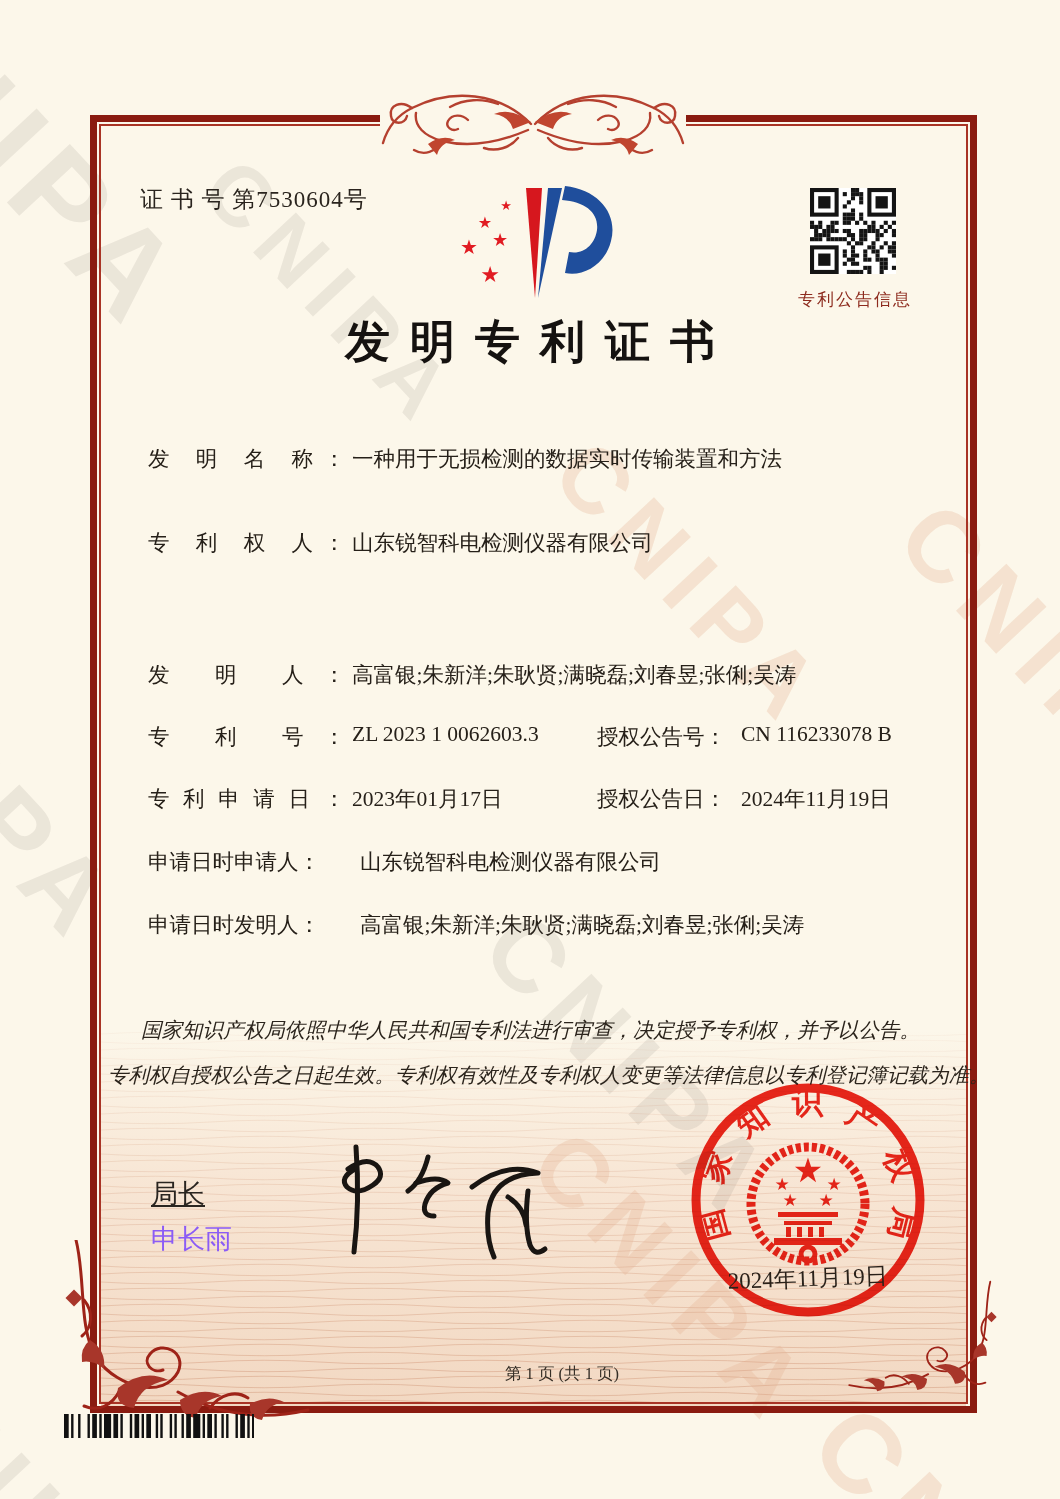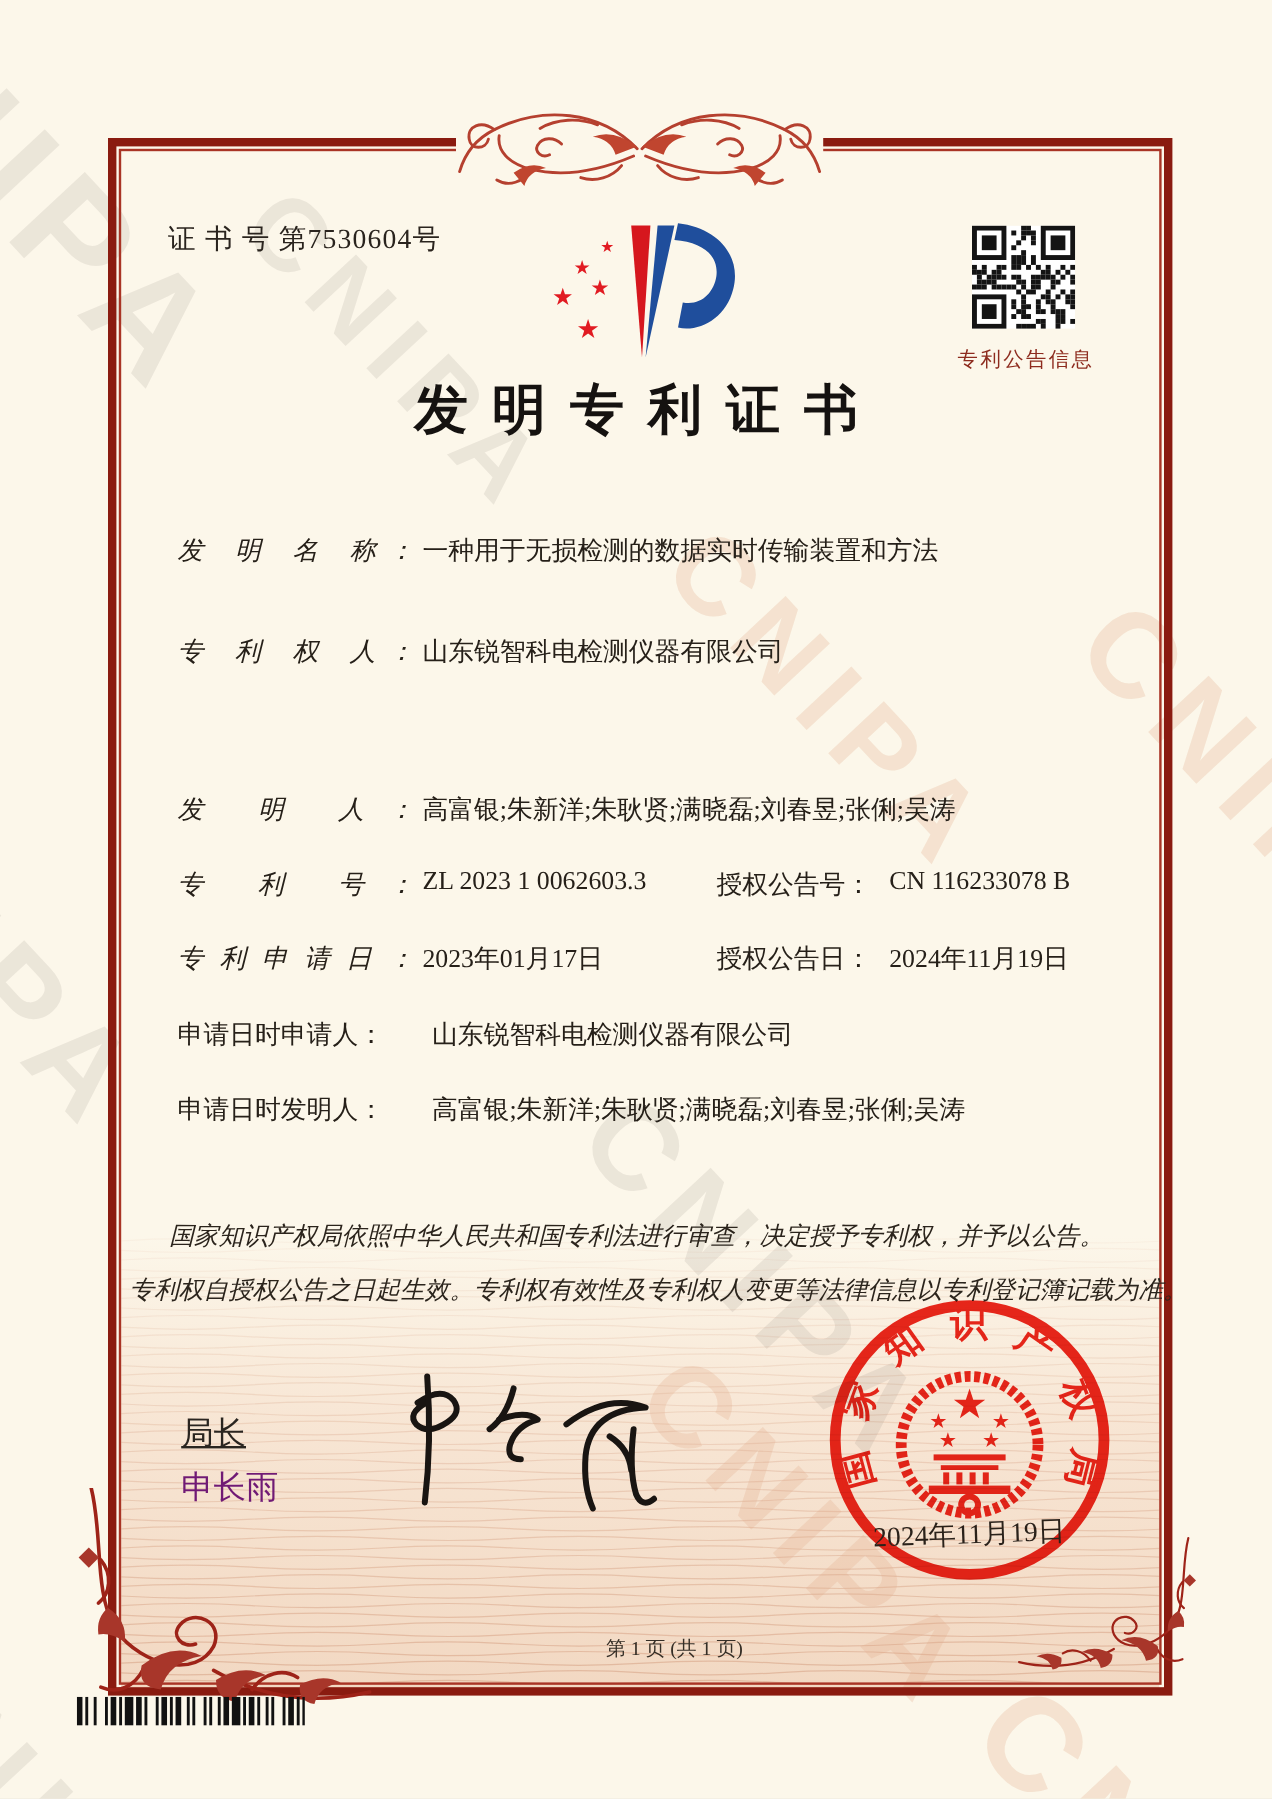--- a/index.html
+++ b/index.html
@@ -28,32 +28,32 @@
   
   .content{position:absolute;inset:0;z-index:6;}
   .cert-no{position:absolute;left:140px;top:184px;font-size:23px;letter-spacing:1px;color:#2a241e;}
   .logo{position:absolute;left:438px;top:180px;}
   .qr{position:absolute;left:810px;top:188px;}
   .qr-label{position:absolute;left:790px;top:288px;width:130px;font-size:17px;letter-spacing:2px;
     color:#8d2b1e;text-align:center;}
   .doc-title{position:absolute;left:0;top:312px;width:1060px;text-align:center;
     font-size:45px;font-weight:bold;letter-spacing:20px;text-indent:20px;color:#151210;}
   .frow{position:absolute;left:148px;width:812px;font-size:21.5px;color:#262019;}
-  .flabel{display:inline-block;width:197px;text-align:justify;text-align-last:justify;vertical-align:top;font-style:italic;}
+  .flabel{display:inline-block;width:197px;text-align:justify;text-align-last:justify;vertical-align:top;}
   .fvalue{position:absolute;left:204px;top:0;white-space:nowrap;}
   .fvalue-long{position:absolute;left:212px;top:0;white-space:nowrap;}
   .rcol-label{position:absolute;left:449px;top:0;white-space:nowrap;}
   .rcol-value{position:absolute;left:593px;top:0;white-space:nowrap;}
   .body-par{position:absolute;left:108px;top:1016px;width:845px;text-align:center;
     font-size:20.5px;font-style:italic;color:#2b241c;}
   .body-par .ln{display:block;margin-bottom:17px;white-space:nowrap;}
   .sig-title{position:absolute;left:151px;top:1176px;font-size:27px;
     font-family:"Liberation Sans","DejaVu Sans",sans-serif;color:#2a2520;text-decoration:underline;}
   .sig-name{position:absolute;left:151px;top:1221px;font-size:27px;
-    font-family:Liberation Mono, monospace;color:#701a75;}
+    font-family:Liberation Mono, monospace;color:#8b5cf6;}
   .sig-hand{position:absolute;left:300px;top:1135px;}
   .seal{position:absolute;left:686px;top:1078px;z-index:7;opacity:.93;mix-blend-mode:multiply;}
   .seal-ring-text{font-family:"Liberation Sans","DejaVu Sans",sans-serif;font-weight:bold;}
   .footer{position:absolute;left:0;top:1363px;width:1060px;text-align:center;font-size:16.5px;color:#352e26;padding-left:32px;}
   .barcode{position:absolute;left:64px;top:1414px;z-index:8;}
 </style>
 </head>
 <body>
 
 <div class="page">

